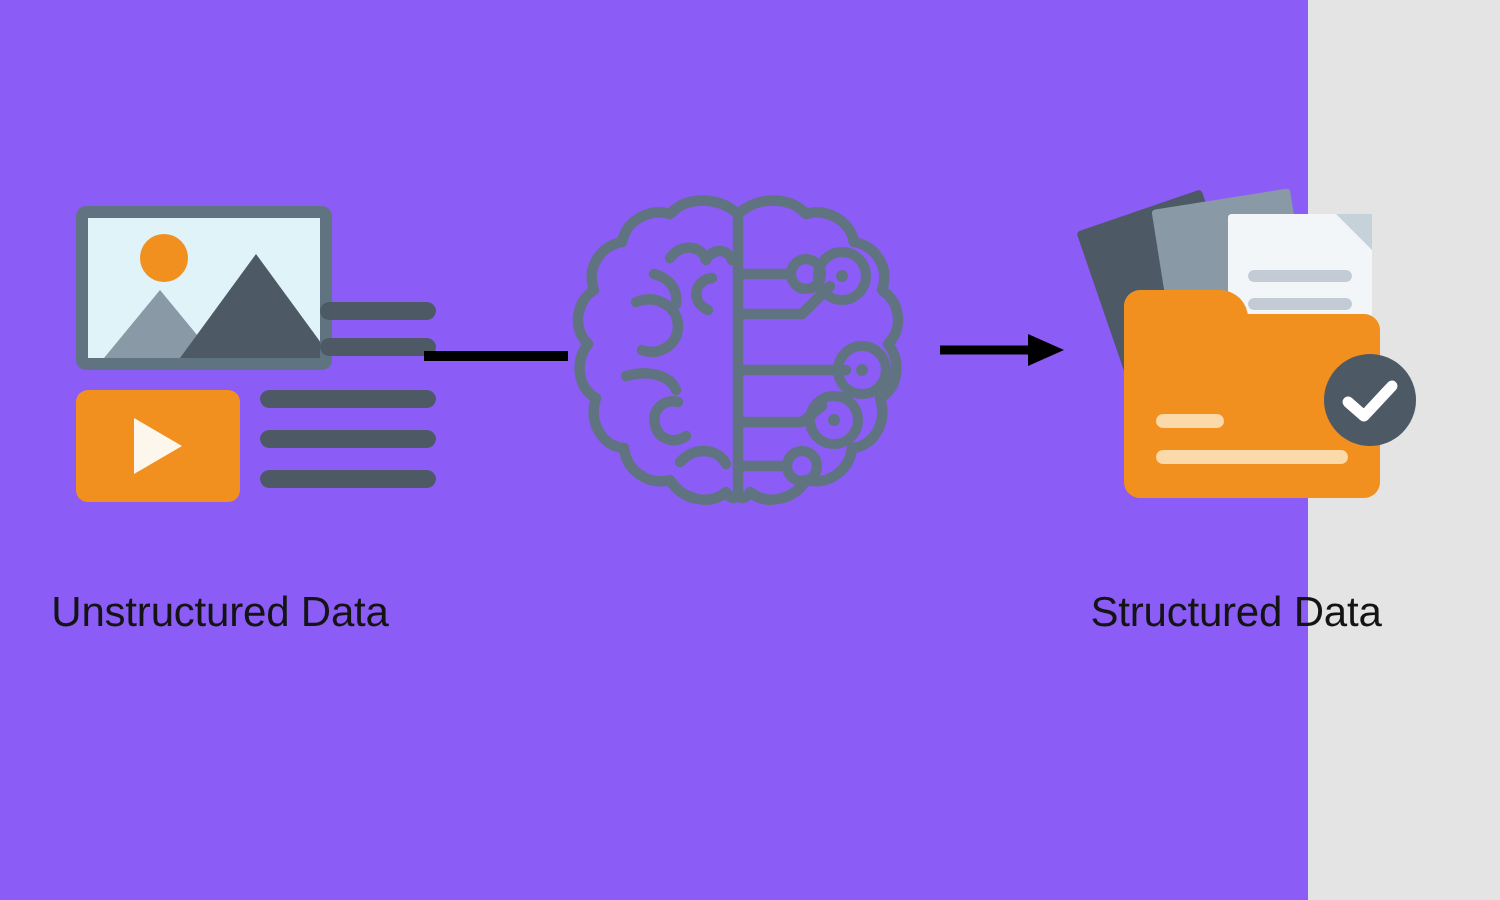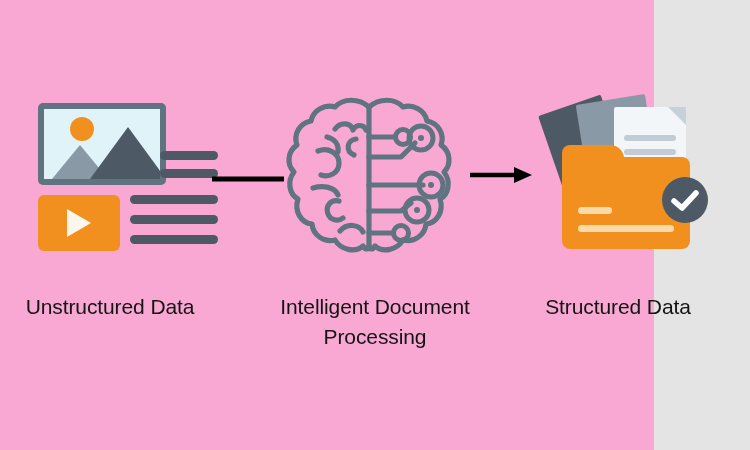--- a/index.html
+++ b/index.html
@@ -11,21 +11,21 @@
     width: 750px;
     height: 450px;
     background: #e4e4e4;
     font-family: "Liberation Sans", sans-serif;
     overflow: hidden;
   }
   #stage {
     position: relative;
     width: 654px;
     height: 450px;
-    background: #f9a8d4;
+    background: #8b5cf6;
   }
 
   
   .node {
     position: absolute;
   }
 
   
   .caption {
     position: absolute;
@@ -334,18 +334,16 @@
     <div class="check-badge">
       <svg width="46" height="46" viewBox="0 0 46 46">
         <circle cx="23" cy="23" r="23" fill="#4d5a66"></circle>
         <path d="M12 24 L20 31 L34 16" fill="none" stroke="#ffffff" stroke-width="5.5" stroke-linecap="round" stroke-linejoin="round"></path>
       </svg>
     </div>
   </div>
 
   <div class="caption" id="cap-left">Unstructured Data</div>
 
-  <div class="caption" id="cap-center">Intelligent Document
-Processing</div>
 
   <div class="caption" id="cap-right">Structured Data</div>
 
 </div>
 
 </body></html>

